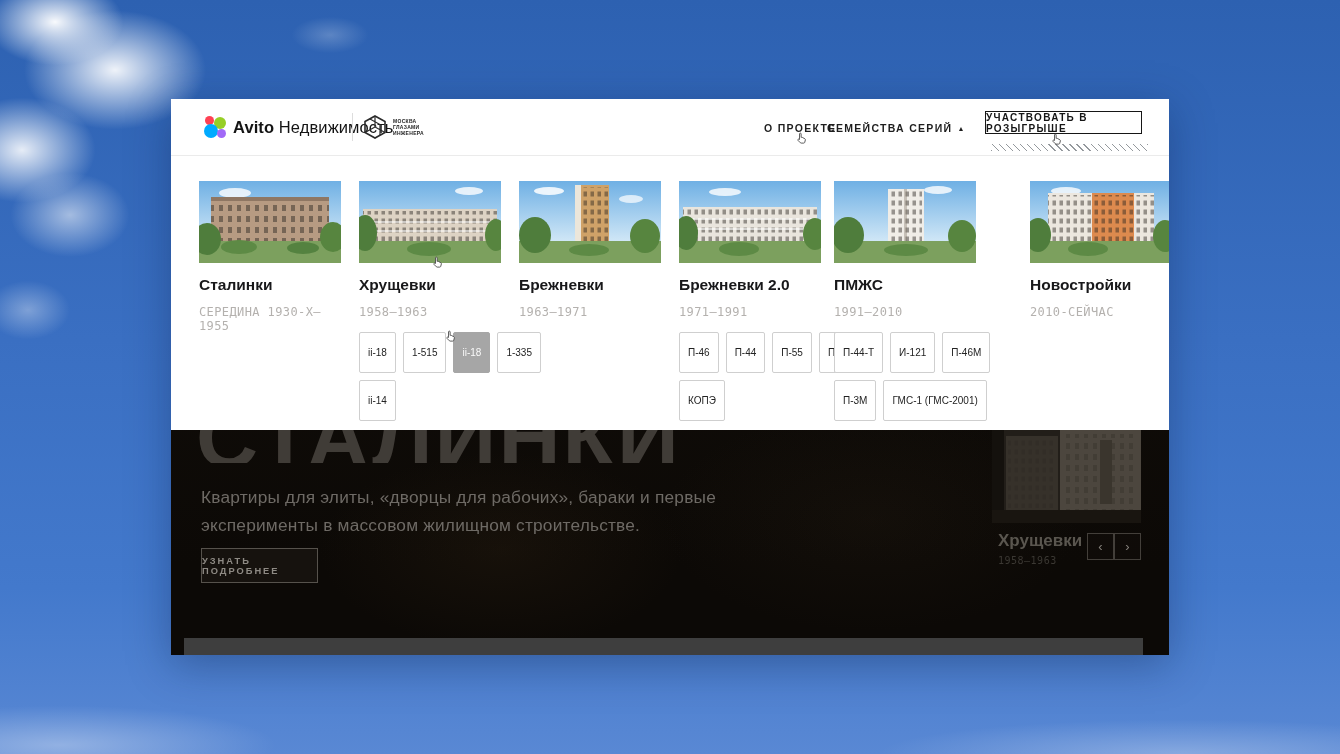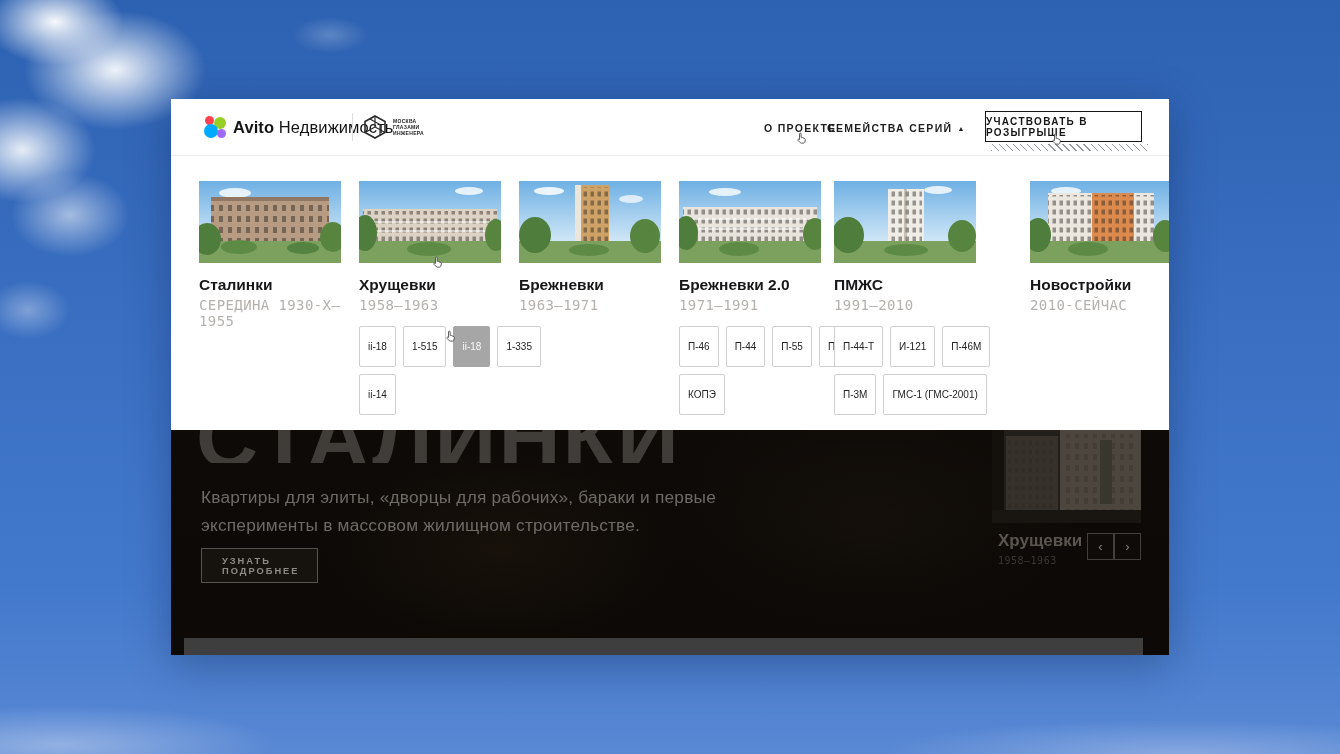--- a/index.html
+++ b/index.html
@@ -28,49 +28,49 @@
   .brand{ position:absolute; left:33px; top:17px; display:flex; align-items:center; }
   .avito-dots{ width:22px; height:22px; position:relative; margin-right:7px; }
   .avito-dots i{ position:absolute; border-radius:50%; }
   .brand-name{ font-size:16.5px; color:#141414; letter-spacing:.1px; white-space:nowrap; }
   .brand-name b{ font-weight:700; }
   .hdr-divider{ position:absolute; left:181px; top:14px; width:1px; height:28px; background:#ddd; }
   .partner{ position:absolute; left:191px; top:15px; display:flex; align-items:center; }
   .partner-text{ margin-left:5px; font-size:5px; font-weight:700; line-height:6px; letter-spacing:.3px; color:#222; }
   .nav-item{ position:absolute; top:23px; font-size:10.5px; font-weight:600; letter-spacing:1.3px; color:#1e1e1e; cursor:pointer; white-space:nowrap; }
   .nav-arrow{ font-size:7px; margin-left:5px; position:relative; top:-1px; }
-  .cta{ position:absolute; left:814px; top:12px; width:157px; height:31px; background:#fff; border:1px solid #161616;
+  .cta{ position:absolute; left:814px; top:12px; width:157px; height:23px; background:#fff; border:1px solid #161616;
         font-size:10px; font-weight:600; letter-spacing:1.3px; color:#161616; display:flex; align-items:center; justify-content:center; cursor:pointer;}
   .cta-hatch{ position:absolute; left:820px; top:45px; width:157px; height:7px;
         background:repeating-linear-gradient(45deg, rgba(130,135,140,.85) 0 1px, transparent 1px 5px); }
   
   .panel{ position:absolute; left:0; top:58px; width:100%; height:273px; background:#fff; z-index:20; }
   .col{ position:absolute; top:24px; width:142px; }
   .thumb{ width:142px; height:82px; overflow:hidden; background:#bcd8ec; }
   .thumb svg{ display:block; }
   .col-title{ margin-top:13px; font-size:15.5px; font-weight:600; color:#18181a; cursor:pointer; }
-  .col-years{ margin-top:3px; font-family:"DejaVu Sans Mono", monospace; font-size:14px; letter-spacing:.4px; color:#b4b1ae; }
+  .col-years{ margin-top:11px; font-family:"DejaVu Sans Mono", monospace; font-size:12px; letter-spacing:.4px; color:#b4b1ae; }
   .tags{ margin-top:13px; }
   .tag-row{ display:flex; gap:7px; margin-bottom:7px; }
   .chip{ display:inline-block; font-size:10px; color:#232323; background:#fff; border:1px solid #cfcfcf; border-radius:2px;
          padding:14px 8px; white-space:nowrap; cursor:pointer; }
   .chip.active{ background:#a6a6a6; border-color:#a6a6a6; color:#fafafa; }
   
   .hero{ position:absolute; left:0; top:331px; width:100%; height:225px; background:#0c0906; overflow:hidden; z-index:10;
      background-image:
        radial-gradient(260px 140px at 330px 120px, rgba(80,58,30,.16), rgba(0,0,0,0) 70%),
        radial-gradient(300px 160px at 700px 90px, rgba(70,55,35,.12), rgba(0,0,0,0) 70%),
        linear-gradient(180deg, rgba(20,16,11,.25), rgba(10,8,5,.0) 60%);
   }
   .hero-heading-clip{ position:absolute; left:25px; top:0; height:33px; overflow:hidden; width:640px; }
   .hero-heading{ display:block; font-size:86px; line-height:86px; font-weight:700; letter-spacing:2px; color:#403c37;
                  transform:translateY(-36px); white-space:nowrap; }
   .hero-desc{ position:absolute; left:30px; top:33px; font-size:17.3px; line-height:28px; color:#6e6a65; letter-spacing:.2px;margin-top:20px; }
   .hero-cta{ position:absolute; left:30px; top:118px; width:117px; height:35px; background:#16120e; border:1px solid #56524c;
-             color:#8e8a84; font-size:9.3px; font-weight:600; letter-spacing:2px; display:flex; align-items:center; justify-content:center; cursor:pointer;padding-left:20px; }
+             color:#8e8a84; font-size:9.3px; font-weight:600; letter-spacing:2px; display:flex; align-items:center; justify-content:center; cursor:pointer; }
   .next-photo{ position:absolute; left:821px; top:0; width:149px; height:93px; overflow:hidden; }
   .next-title{ position:absolute; left:827px; top:101px; font-size:17px; font-weight:600; color:#5a564f; cursor:pointer; }
   .next-years{ position:absolute; left:827px; top:125px; font-family:"DejaVu Sans Mono", monospace; font-size:10px; letter-spacing:.5px; color:#3b3833; }
   .arrow-btn{ position:absolute; top:103px; width:27px; height:27px; border:1px solid #433f3a; color:#86827c; font-size:13px;
               display:flex; align-items:center; justify-content:center; cursor:pointer; background:rgba(20,16,12,.4); }
   .bottom-bar{ position:absolute; left:13px; top:208px; width:959px; height:17px; background:#3e3e3e; }
   
   .cursor{ position:absolute; z-index:50; width:13px; pointer-events:none; }
   .defs-holder{ position:absolute; width:0; height:0; overflow:hidden; }
 </style>

